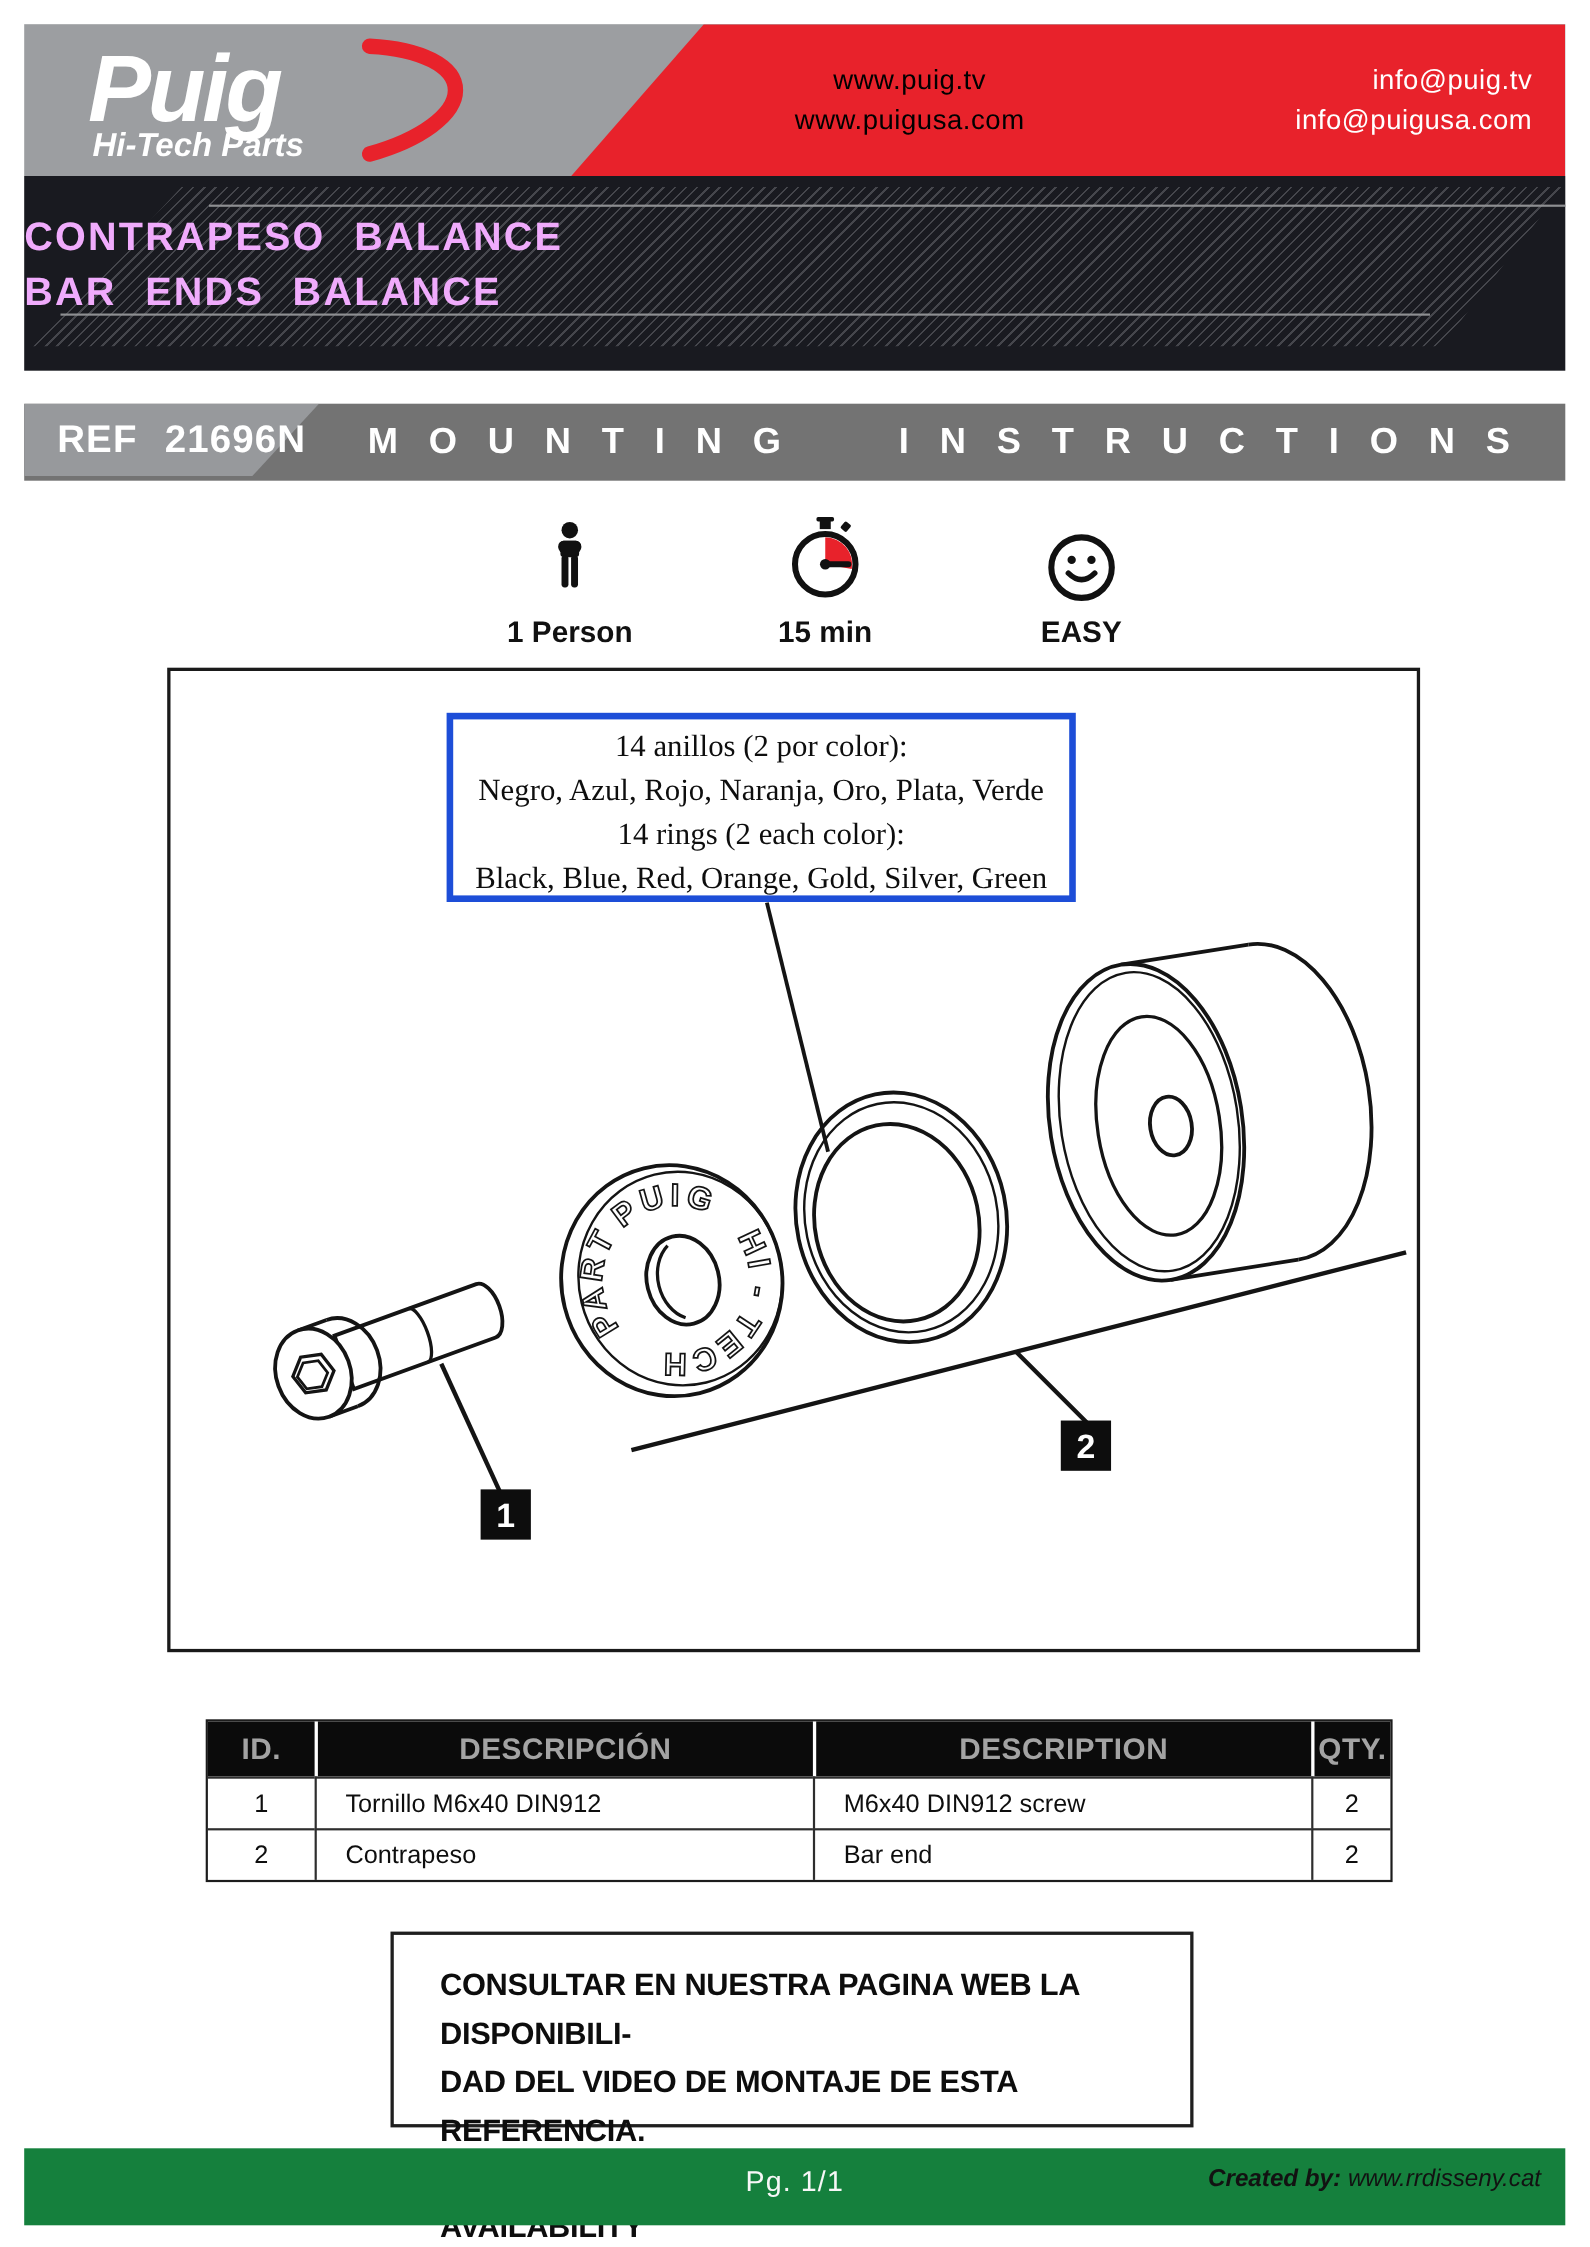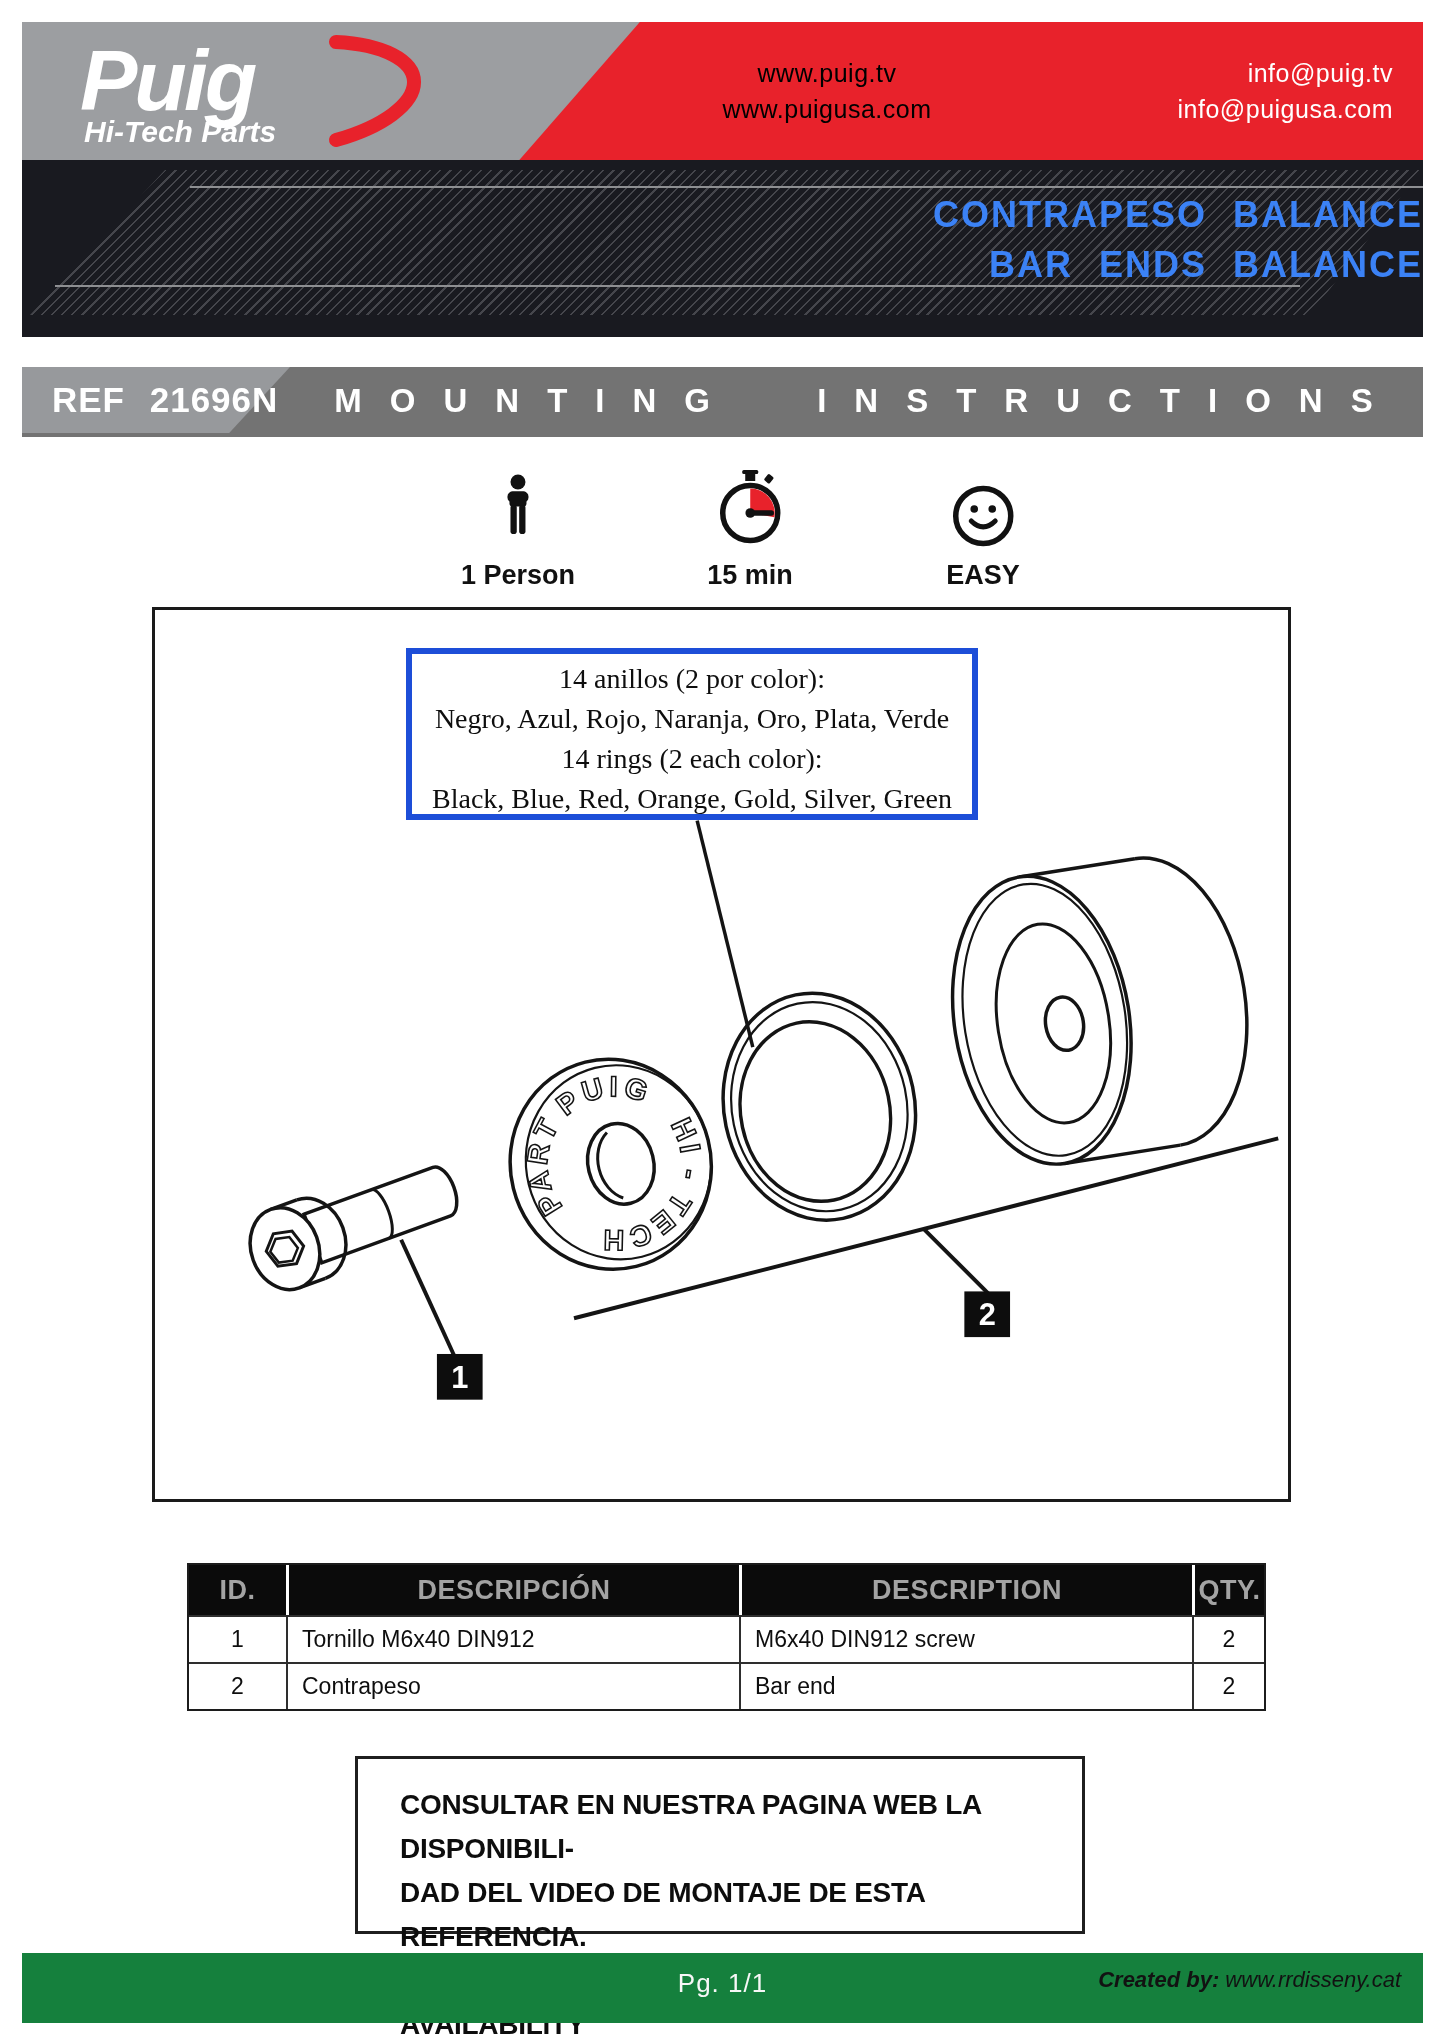--- a/index.html
+++ b/index.html
@@ -20,21 +20,21 @@
     color:#ffffff; font-size:25px; line-height:36px; letter-spacing:0.5px; }
 
   
   .title-banner { position:absolute; left:22px; top:160px; width:1401px; height:177px;
     background:#191a20; overflow:hidden; }
   .hatch { position:absolute; inset:0;
     background:repeating-linear-gradient(135deg, #45464c 0 1.6px, transparent 1.6px 7.2px);
     clip-path:polygon(143px 10px, 1399px 10px, 1288px 155px, 8px 155px); }
   .banner-line-top { position:absolute; left:168px; top:26px; width:1245px; height:2px; background:#8e8f92; }
   .banner-line-bottom { position:absolute; left:33px; top:125px; width:1245px; height:2px; background:#8e8f92; }
-  .banner-title { position:absolute; left:0; width:100%; text-align:right; color:#3b82f6;
+  .banner-title { position:absolute; left:0; width:100%; text-align:left; color:#f0abfc;
     font-weight:bold; font-size:36px; letter-spacing:2px; word-spacing:14px; }
   .banner-title.l1 { top:34px; }
   .banner-title.l2 { top:84px; }
 
   
   .ref-banner { position:absolute; left:22px; top:367px; width:1401px; height:70px; background:#737373; }
   .ref-gray { position:absolute; left:0; top:0; width:280px; height:66px; background:#97999c;
     clip-path:polygon(0 0, 95.7% 0, 74% 100%, 0 100%); }
   .ref-text { position:absolute; left:30px; top:0; height:66px; line-height:66px; color:#fff;
     font-weight:bold; font-size:35px; letter-spacing:1px; word-spacing:14px; }
@@ -62,21 +62,21 @@
   .ptable { position:absolute; left:187px; top:1563px; width:1079px; border:2px solid #1c1c1c; }
   .tr { display:grid; grid-template-columns:97px 453px 453px 72px; }
   .tr.head { background:#0b0b0b; color:#a3a3a3; height:50px; }
   .tr.head .td { display:flex; align-items:center; justify-content:center;
     font-size:27px; font-weight:bold; letter-spacing:0.5px; }
   .tr.head .td + .td { border-left:3px solid #ffffff; }
   .tr.body { height:47px; color:#0e0e0e; font-size:23px; }
   .tr.body .td { display:flex; align-items:center; border-top:2px solid #2e2e2e; }
   .tr.body .td + .td { border-left:2px solid #2e2e2e; }
   .td.center { justify-content:center; }
-  .td.left { padding-left:14px; }
+  .td.left { padding-left:26px; }
 
   
   .note-box { position:absolute; left:355px; top:1756px; width:730px; height:178px;
     border:3px solid #1f1f1f; padding:24px 0 0 42px; }
   .note-line { font-size:28px; font-weight:bold; color:#0d0d0d; line-height:44px; letter-spacing:-0.3px; }
 
   
   .footer { position:absolute; left:22px; top:1953px; width:1401px; height:70px; background:#15803d; }
   .footer-page { position:absolute; left:0; width:100%; top:15px; text-align:center;
     color:#f7f7f7; font-size:26px; letter-spacing:1px; }

